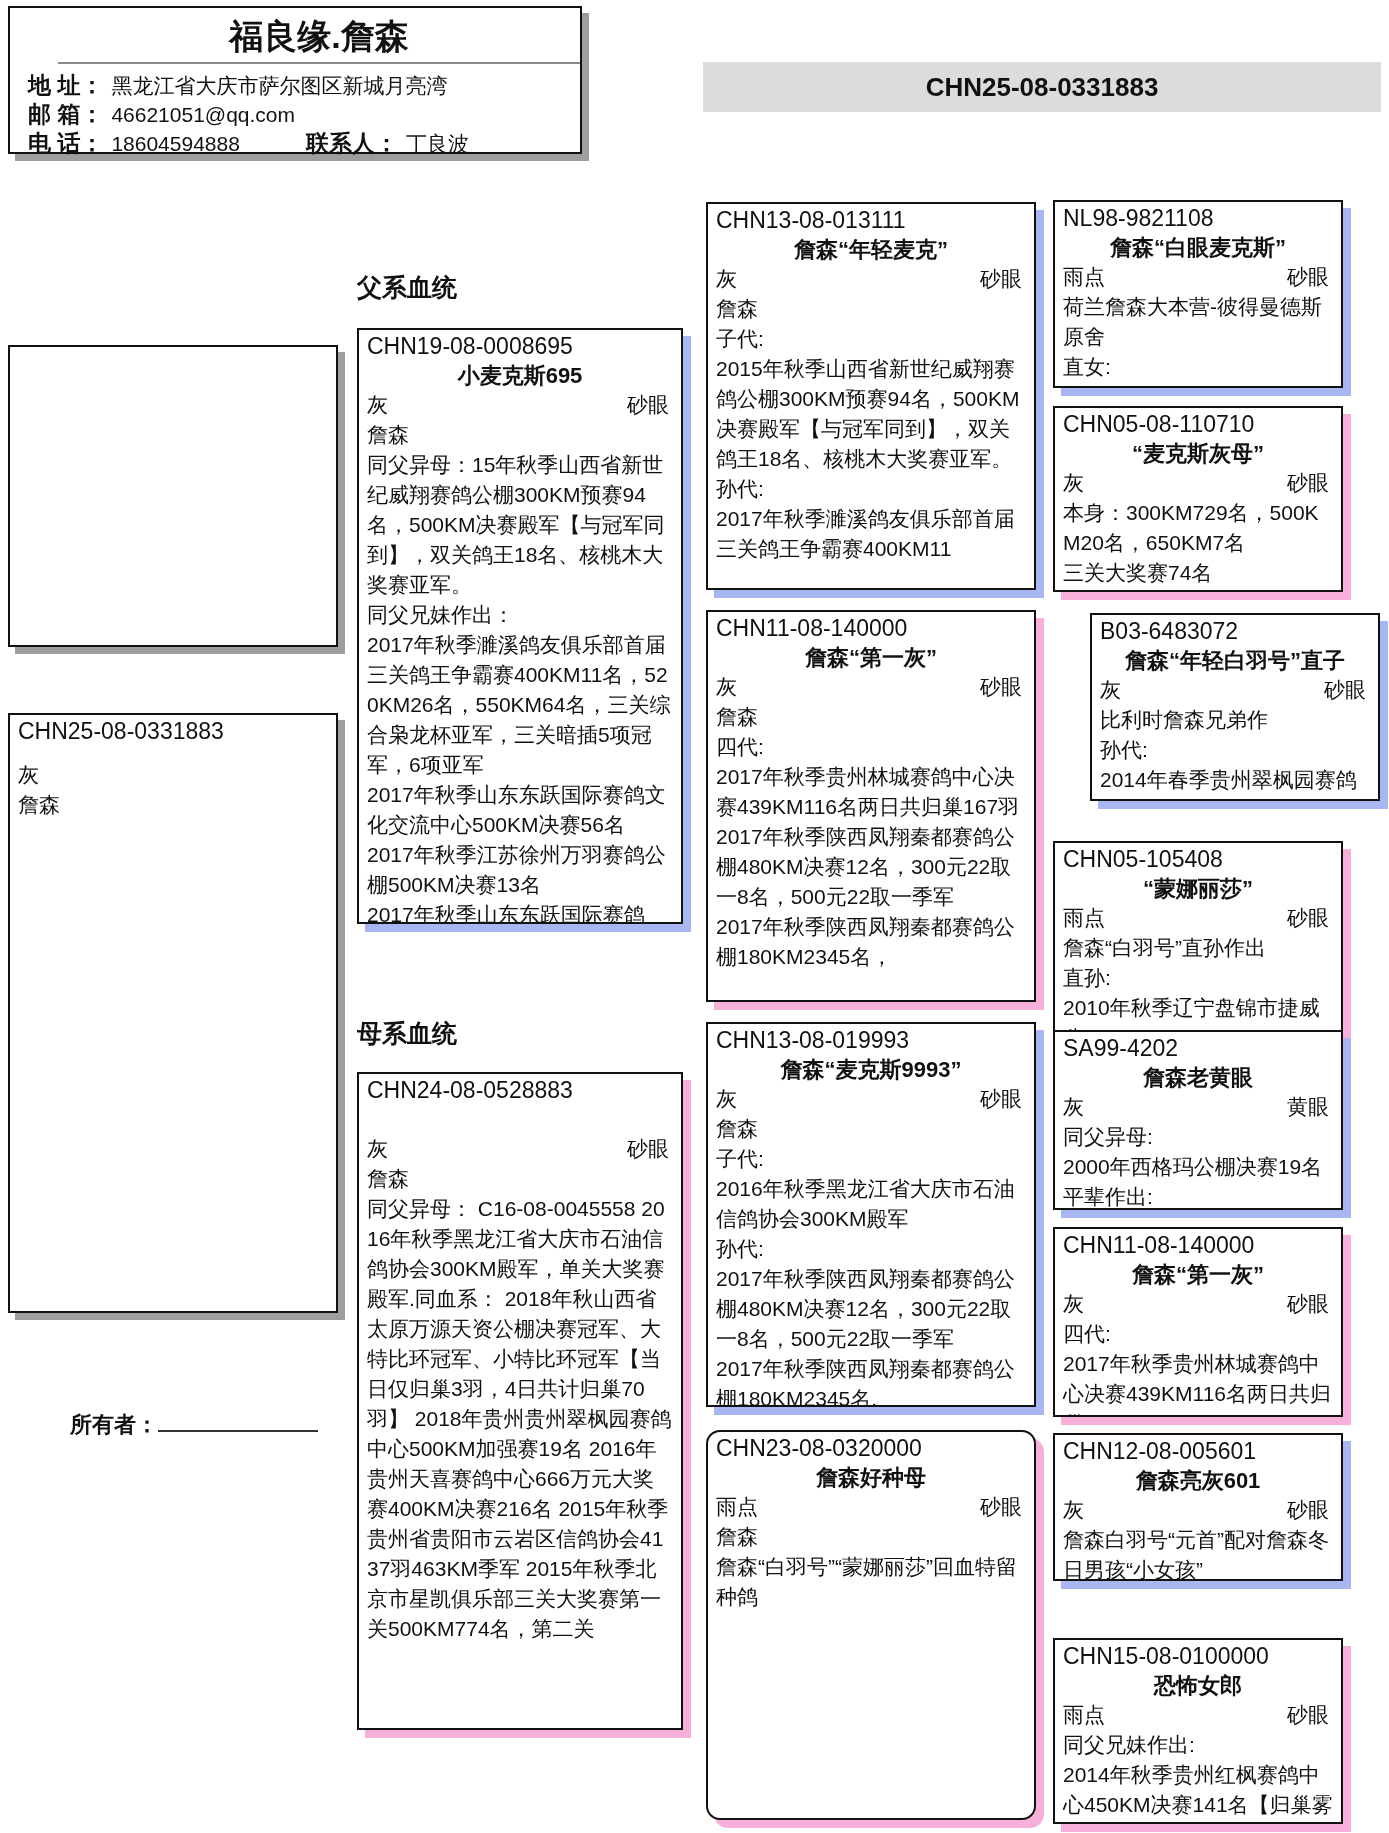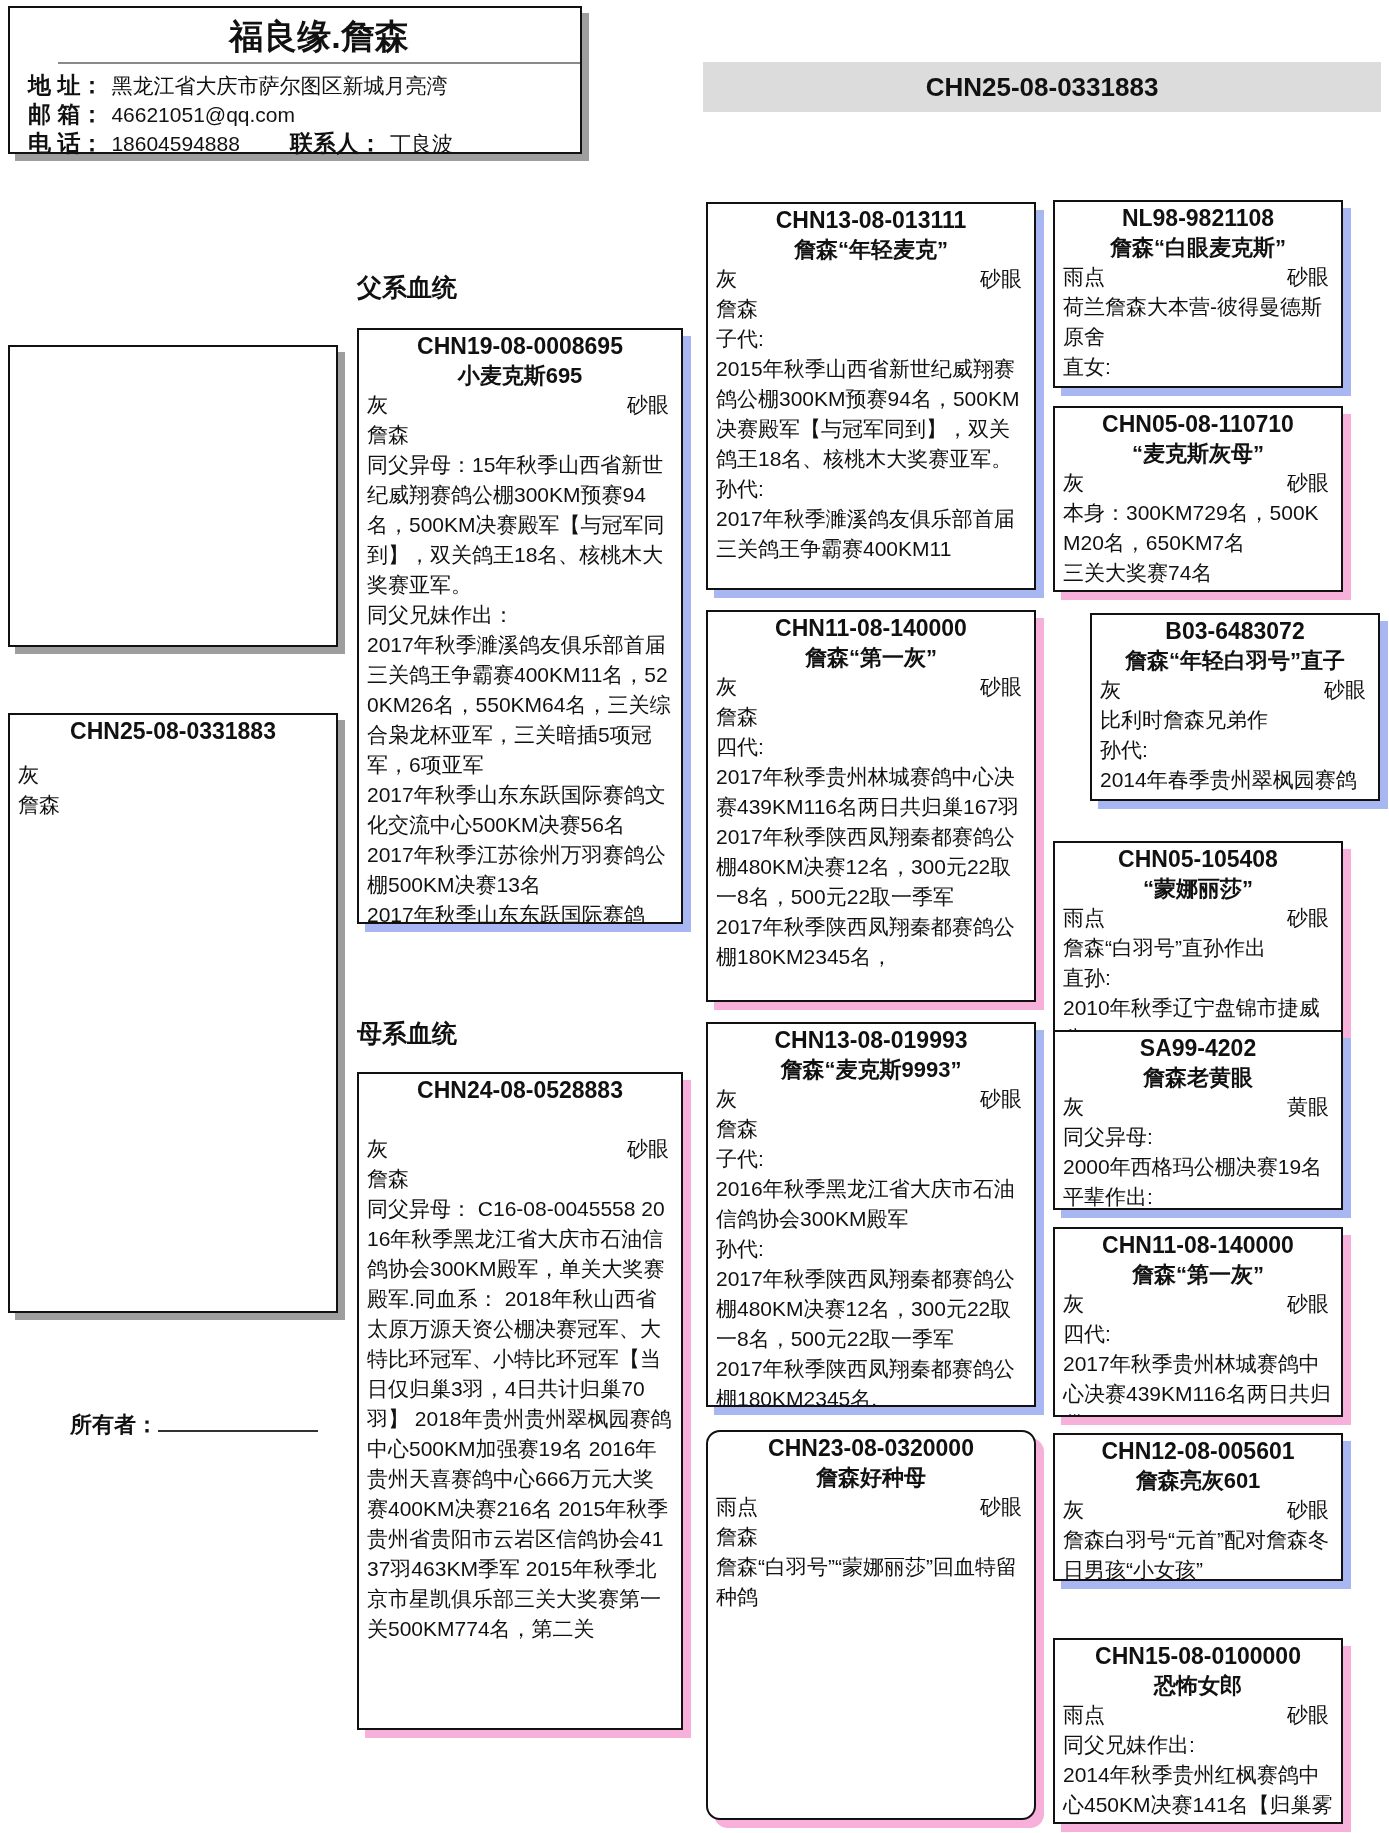--- a/index.html
+++ b/index.html
@@ -16,32 +16,32 @@
 
   
   .loft-card{position:absolute;left:8px;top:6px;width:574px;height:148px;background:#fff;
     border:2px solid var(--line);box-shadow:7px 7px 0 var(--neutral-shadow);}
   .loft-title{height:56px;line-height:56px;text-align:center;font-size:34px;font-weight:bold;
     border-bottom:2px solid #8a8a8a;margin-left:48px;}
   .loft-rows{padding:8px 18px 0 18px;}
   .loft-row{line-height:27px;white-space:nowrap;}
   .loft-label{font-size:23px;font-weight:bold;}
   .loft-value{font-size:21px;padding-left:8px;}
-  .contact-pair{margin-left:50px;}
+  .contact-pair{margin-left:66px;}
 
   
   .ring-banner{position:absolute;left:703px;top:62px;width:678px;height:50px;background:var(--banner-bg);
     text-align:center;line-height:50px;font-size:26px;font-weight:bold;}
 
   
   .pbox{position:absolute;background:#fff;border:2px solid var(--line);overflow:hidden;padding:2px 8px;}
   .pbox.blue{box-shadow:8px 8px 0 var(--sire-shadow);}
   .pbox.pink{box-shadow:8px 8px 0 var(--dam-shadow);}
   .pbox.gray{box-shadow:7px 7px 0 var(--neutral-shadow);}
-  .ring{font-size:23px;font-weight:bold;text-align:center;line-height:29px;}
+  .ring{font-size:23px;font-weight:normal;text-align:left;line-height:29px;}
   .bird-name{font-size:22px;font-weight:bold;text-align:center;line-height:29px;min-height:29px;}
   .meta{display:flex;justify-content:space-between;font-size:21px;line-height:30px;padding-right:4px;}
   .strain{font-size:21px;line-height:30px;}
   .pbody{font-size:21px;line-height:30px;white-space:pre-wrap;word-break:break-all;}
   .plainline{font-size:21px;line-height:30px;}
   .gap{height:14px;}
 
   
   .sec-label{position:absolute;font-size:25px;font-weight:bold;line-height:30px;}
 

